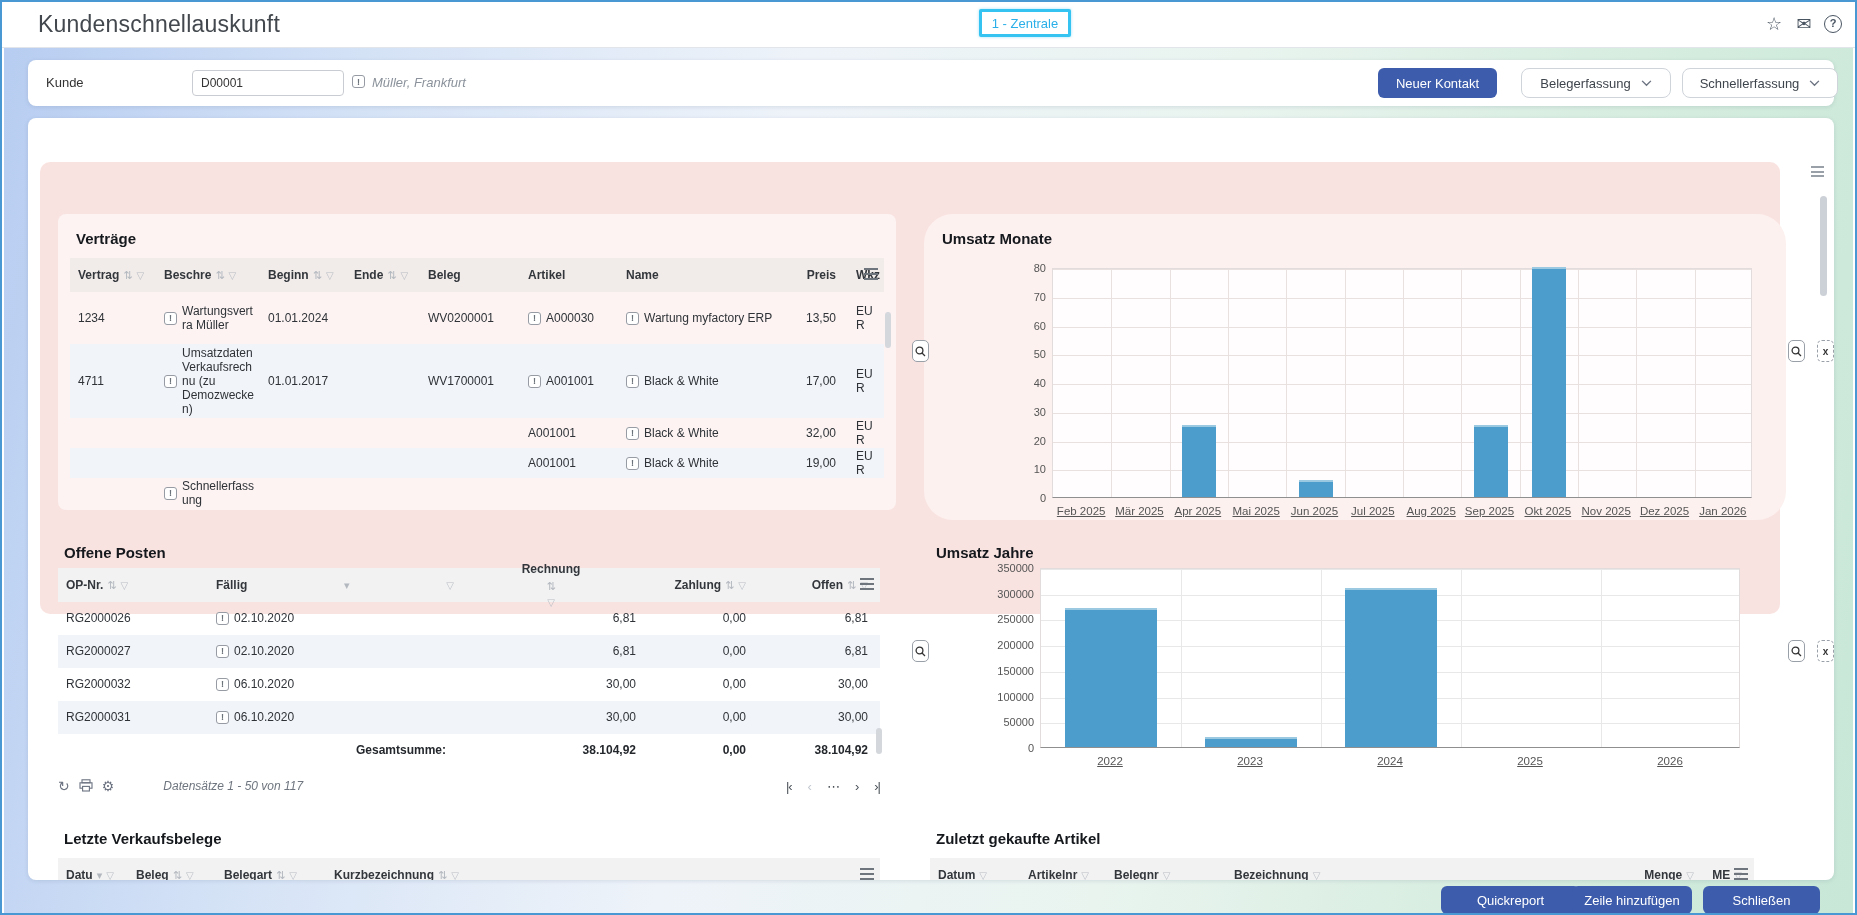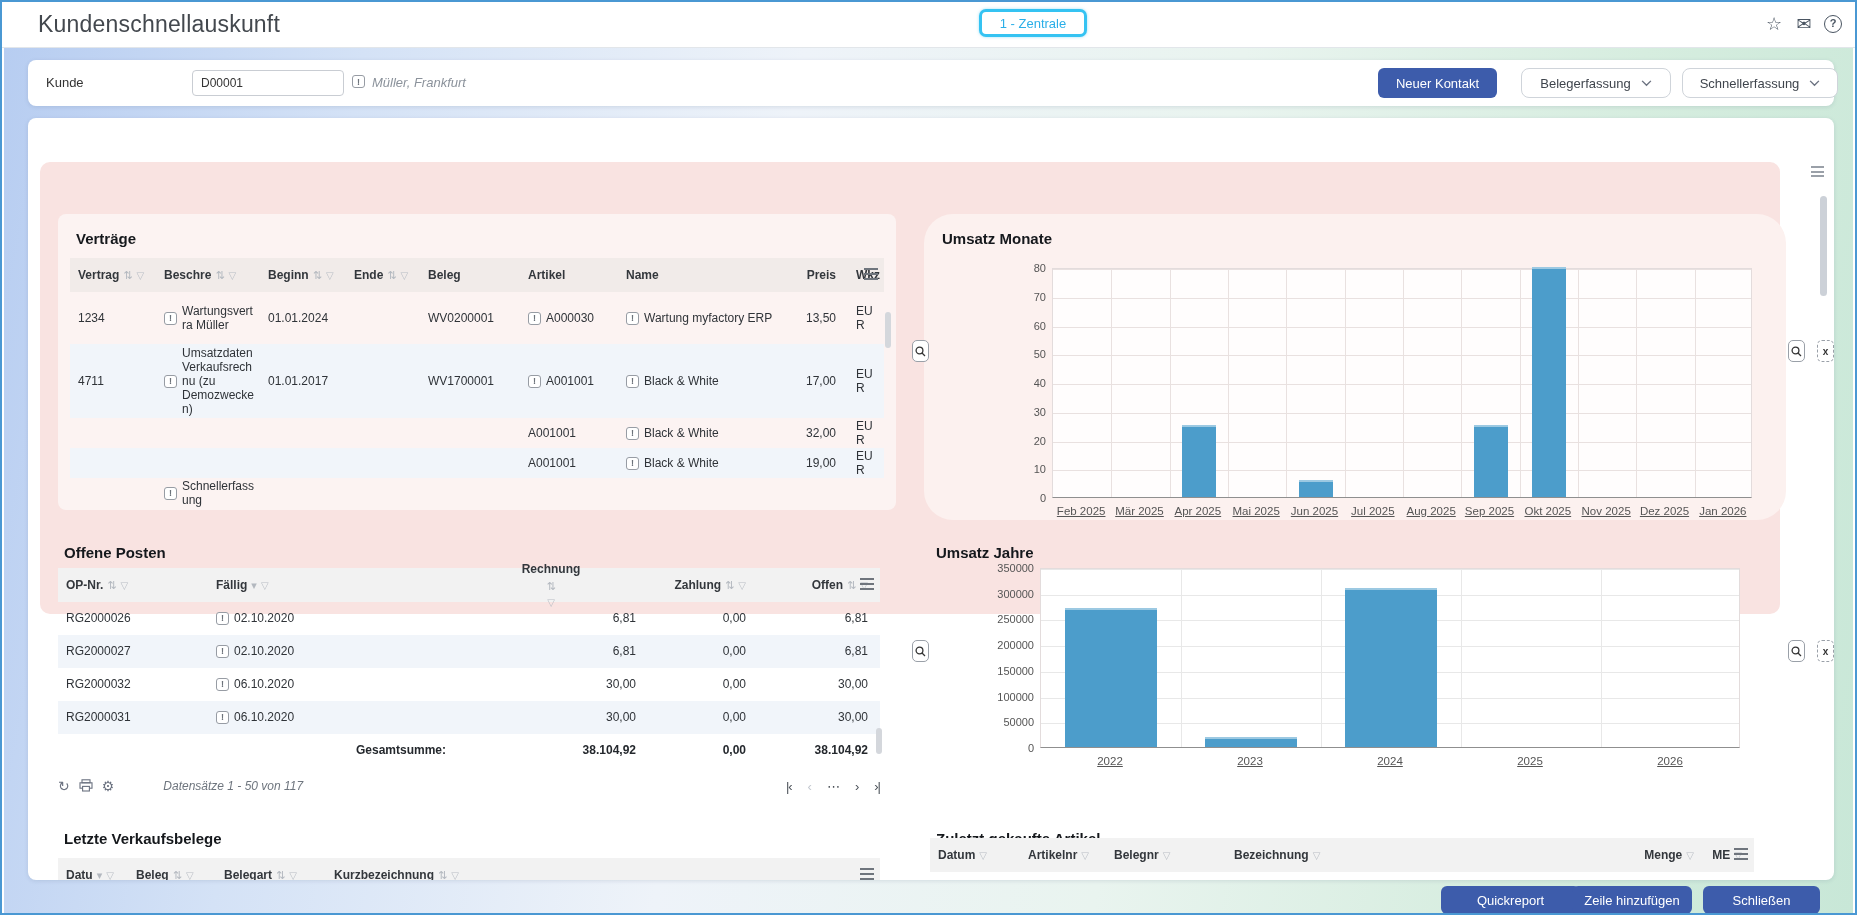--- a/index.html
+++ b/index.html
@@ -3,21 +3,21 @@
 <meta charset="utf-8">
 <style>
   * { margin:0; padding:0; box-sizing:border-box; }
   html,body { width:1857px; height:915px; overflow:hidden; }
   body { font-family:"Liberation Sans","DejaVu Sans",sans-serif; background:#fff; }
   .page { position:relative; width:1857px; height:915px; border:2px solid #4a98d3; background:#fff; overflow:hidden; }
 
   
   .titlebar { position:absolute; left:0; top:0; width:100%; height:46px; background:#fff; border-bottom:1px solid #e2e6ea; z-index:5; }
   .page-title { position:absolute; left:36px; top:9px; font-size:23px; color:#43484e; letter-spacing:.2px; }
-  .badge { position:absolute; left:977px; top:7px; width:108px; height:28px; border:3px solid #35c3f2; border-radius:7px; background:#fff;
+  .badge { position:absolute; left:977px; top:7px; width:92px; height:28px; border:3px solid #35c3f2; border-radius:2px; background:#fff;
            color:#2aafe8; font-size:13px; text-align:center; line-height:23px; box-shadow:0 0 3px rgba(53,195,242,.5); }
   .tb-icons { position:absolute; right:13px; top:12px; display:flex; gap:10px; align-items:center; color:#4a5562; }
   .tb-ic { width:20px; height:20px; font-size:18px; line-height:20px; text-align:center; cursor:pointer; }
   .help-circle { width:18px; height:18px; border:1.6px solid #4a5562; border-radius:50%; font-size:11px; font-weight:bold; line-height:15px; text-align:center; }
 
   
   .content { position:absolute; left:2px; right:2px; top:46px; bottom:0;
              background:linear-gradient(100deg,#b7cdf1 0%,#d4e2f6 18%,#eef3f9 40%,#e9f4ef 62%,#d6eddf 82%,#c8e7d7 100%); }
 
   .card { position:absolute; background:#fff; border-radius:8px; box-shadow:0 1px 4px rgba(60,80,110,.14); }
@@ -405,21 +405,21 @@
         </div>
 
       <div class="sec-title" style="position:absolute; left:36px; top:426px;">Offene Posten</div>
       <div id="tbl-offene" style="position: absolute; left: 30px; top: 450px; width: 822px;">
           <div class="t-head">
             <div class="th" style="width: 150px;">
               <span>OP-Nr.</span>
               <span class="sort-ic">⇅</span>
               <span class="filt-ic">▽</span>
             </div>
-            <div class="th" style="width: 250px;">
+            <div class="th" style="width: 250px; justify-content: space-between;">
               <span>Fällig</span>
               <span class="sort-ic">▾</span>
               <span class="filt-ic">▽</span>
             </div>
             <div class="th r" style="width: 190px; flex-direction: column;">
               <span>Rechnung</span>
               <span class="sort-ic">⇅</span>
               <span class="filt-ic">▽</span>
             </div>
             <div class="th r" style="width: 110px;">
@@ -614,21 +614,21 @@
             </div>
             <span class="burger">
               <span></span>
               <span></span>
               <span></span>
             </span>
           </div>
         </div>
 
       <div class="sec-title" style="position:absolute; left:908px; top:712px;">Zuletzt gekaufte Artikel</div>
-      <div id="tbl-artikel" style="position: absolute; left: 902px; top: 720px; width: 824px;">
+      <div id="tbl-artikel" style="position: absolute; left: 902px; top: 740px; width: 824px;">
           <div class="t-head">
             <div class="th" style="width: 90px;">
               <span>Datum</span>
               <span class="filt-ic">▽</span>
             </div>
             <div class="th" style="width: 86px;">
               <span>Artikelnr</span>
               <span class="filt-ic">▽</span>
             </div>
             <div class="th" style="width: 120px;">

